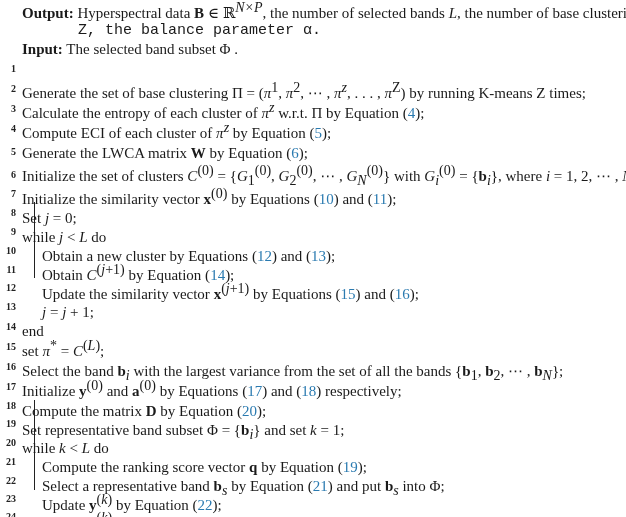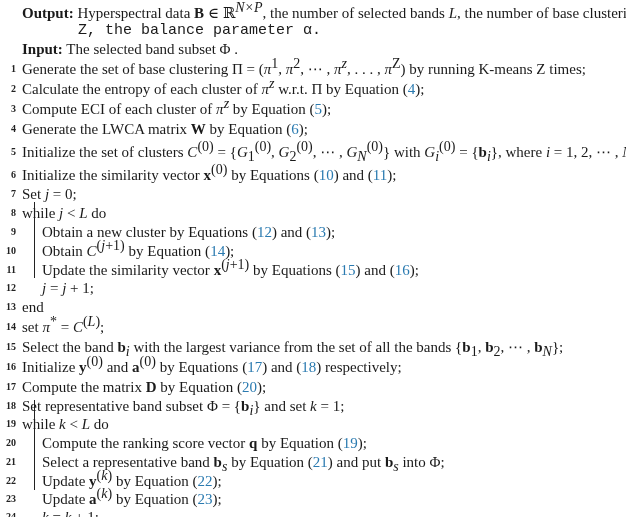--- a/index.html
+++ b/index.html
@@ -4,21 +4,21 @@
   <style>
     html, body { margin: 0; padding: 0; background: #ffffff; }
     body { width: 626px; height: 517px; overflow: hidden; position: relative;
       font-family: "Liberation Serif", "DejaVu Serif", serif; color: #1a1a1a; font-size: 15px; }
     .algo { position: absolute; left: 0; top: 0; width: 626px; }
     .io { position: absolute; left: 22px; font-size: 15px; line-height: 18px; white-space: nowrap; }
     .io b { font-weight: bold; }
     .io-indent { padding-left: 56px; }
     .line { position: absolute; left: 0; height: 22px; white-space: nowrap; font-size: 15px; line-height: 22px; }
     .num { position: absolute; left: 0; width: 16px; text-align: right; font-size: 10px; font-weight: bold; color: #222; }
-    .txt { position: absolute; left: 22px; }
+    .txt { position: absolute; left: 22px; margin-top: 24px; }
     .txt.in { left: 42px; }
     .kw { font-weight: normal; }
     .ref { color: #2a7ab0; }
     .m { font-style: italic; }
     sup, sub { font-size: 14px; line-height: 0; }
     .vbar { position: absolute; left: 34px; width: 1px; background: #222; }
   </style>
 </head>
 <body>
 

